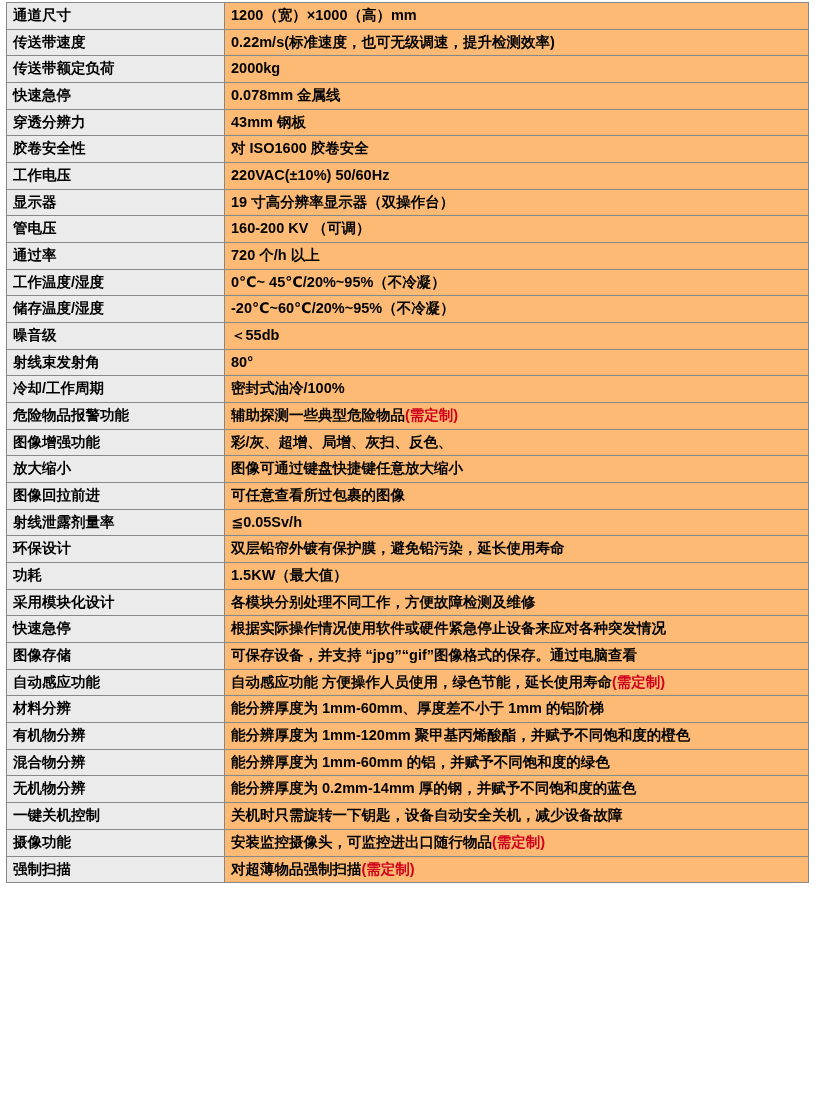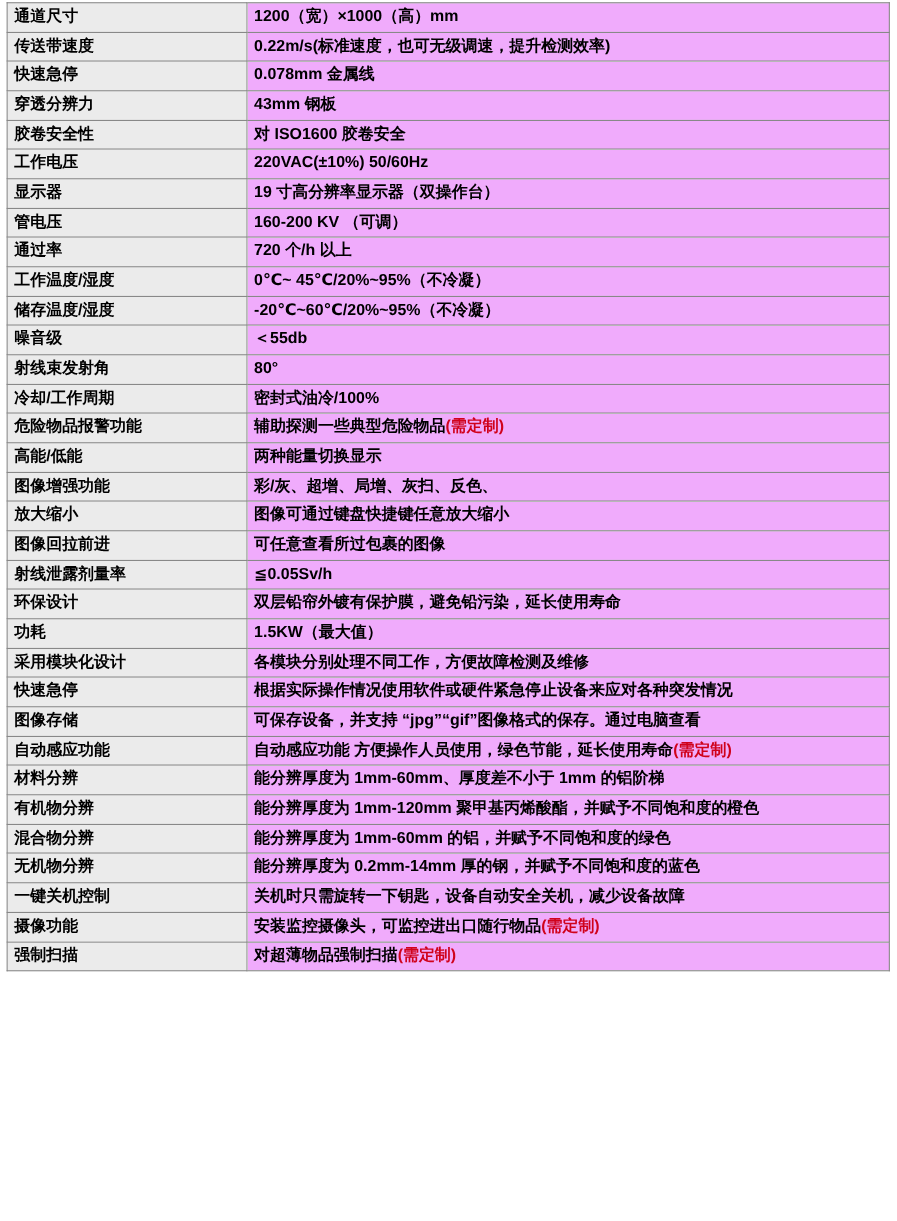--- a/index.html
+++ b/index.html
@@ -31,39 +31,43 @@
     color: #000000;
     font-weight: bold;
     white-space: nowrap;
     overflow: hidden;
   }
   td.label-cell {
     width: 205px;
     background: #ebebeb;
   }
   td.value-cell {
-    background: #f0abfc;
+    background: #fdba74;
   }
   .warn {
     color: #d0021b;
   }
 </style>
 </head>
 <body>
 
 <div class="spec-table-wrap">
   <table class="spec-table">
     <tbody id="spec-body">
         <tr>
           <td class="label-cell">通道尺寸</td>
           <td class="value-cell">1200（宽）×1000（高）mm</td>
         </tr>
         <tr>
           <td class="label-cell">传送带速度</td>
           <td class="value-cell">0.22m/s(标准速度，也可无级调速，提升检测效率)</td>
+        </tr>
+        <tr>
+          <td class="label-cell">传送带额定负荷</td>
+          <td class="value-cell">2000kg</td>
         </tr>
         <tr>
           <td class="label-cell">快速急停</td>
           <td class="value-cell">0.078mm 金属线</td>
         </tr>
         <tr>
           <td class="label-cell">穿透分辨力</td>
           <td class="value-cell">43mm 钢板</td>
         </tr>
         <tr>
@@ -102,24 +106,20 @@
           <td class="label-cell">射线束发射角</td>
           <td class="value-cell">80°</td>
         </tr>
         <tr>
           <td class="label-cell">冷却/工作周期</td>
           <td class="value-cell">密封式油冷/100%</td>
         </tr>
         <tr>
           <td class="label-cell">危险物品报警功能</td>
           <td class="value-cell"><span>辅助探测一些典型危险物品</span><span class="warn">(需定制)</span></td>
-        </tr>
-        <tr>
-          <td class="label-cell">高能/低能</td>
-          <td class="value-cell">两种能量切换显示</td>
         </tr>
         <tr>
           <td class="label-cell">图像增强功能</td>
           <td class="value-cell">彩/灰、超增、局增、灰扫、反色、</td>
         </tr>
         <tr>
           <td class="label-cell">放大缩小</td>
           <td class="value-cell">图像可通过键盘快捷键任意放大缩小</td>
         </tr>
         <tr>

